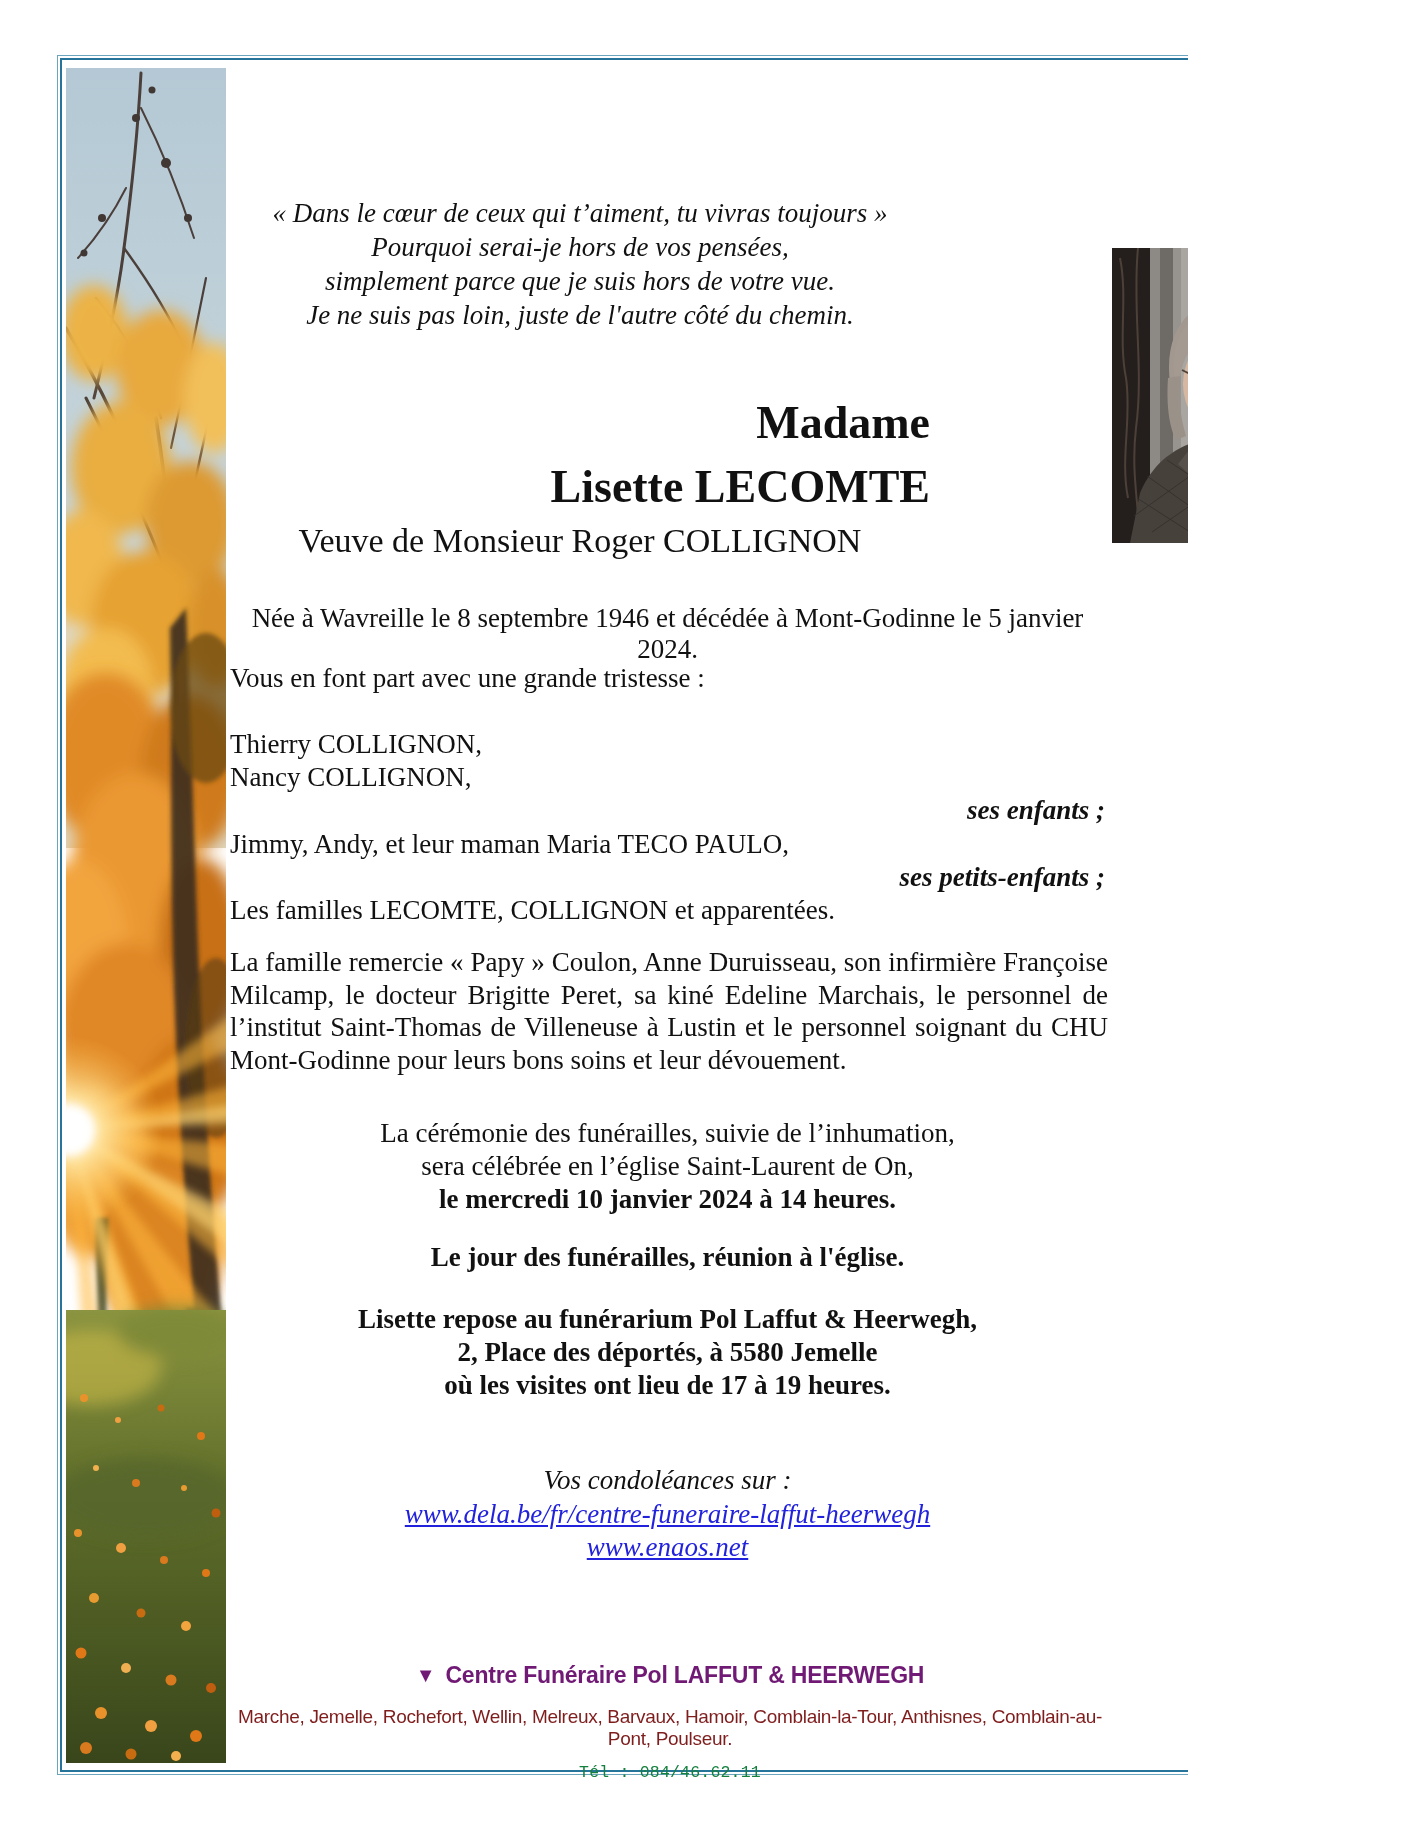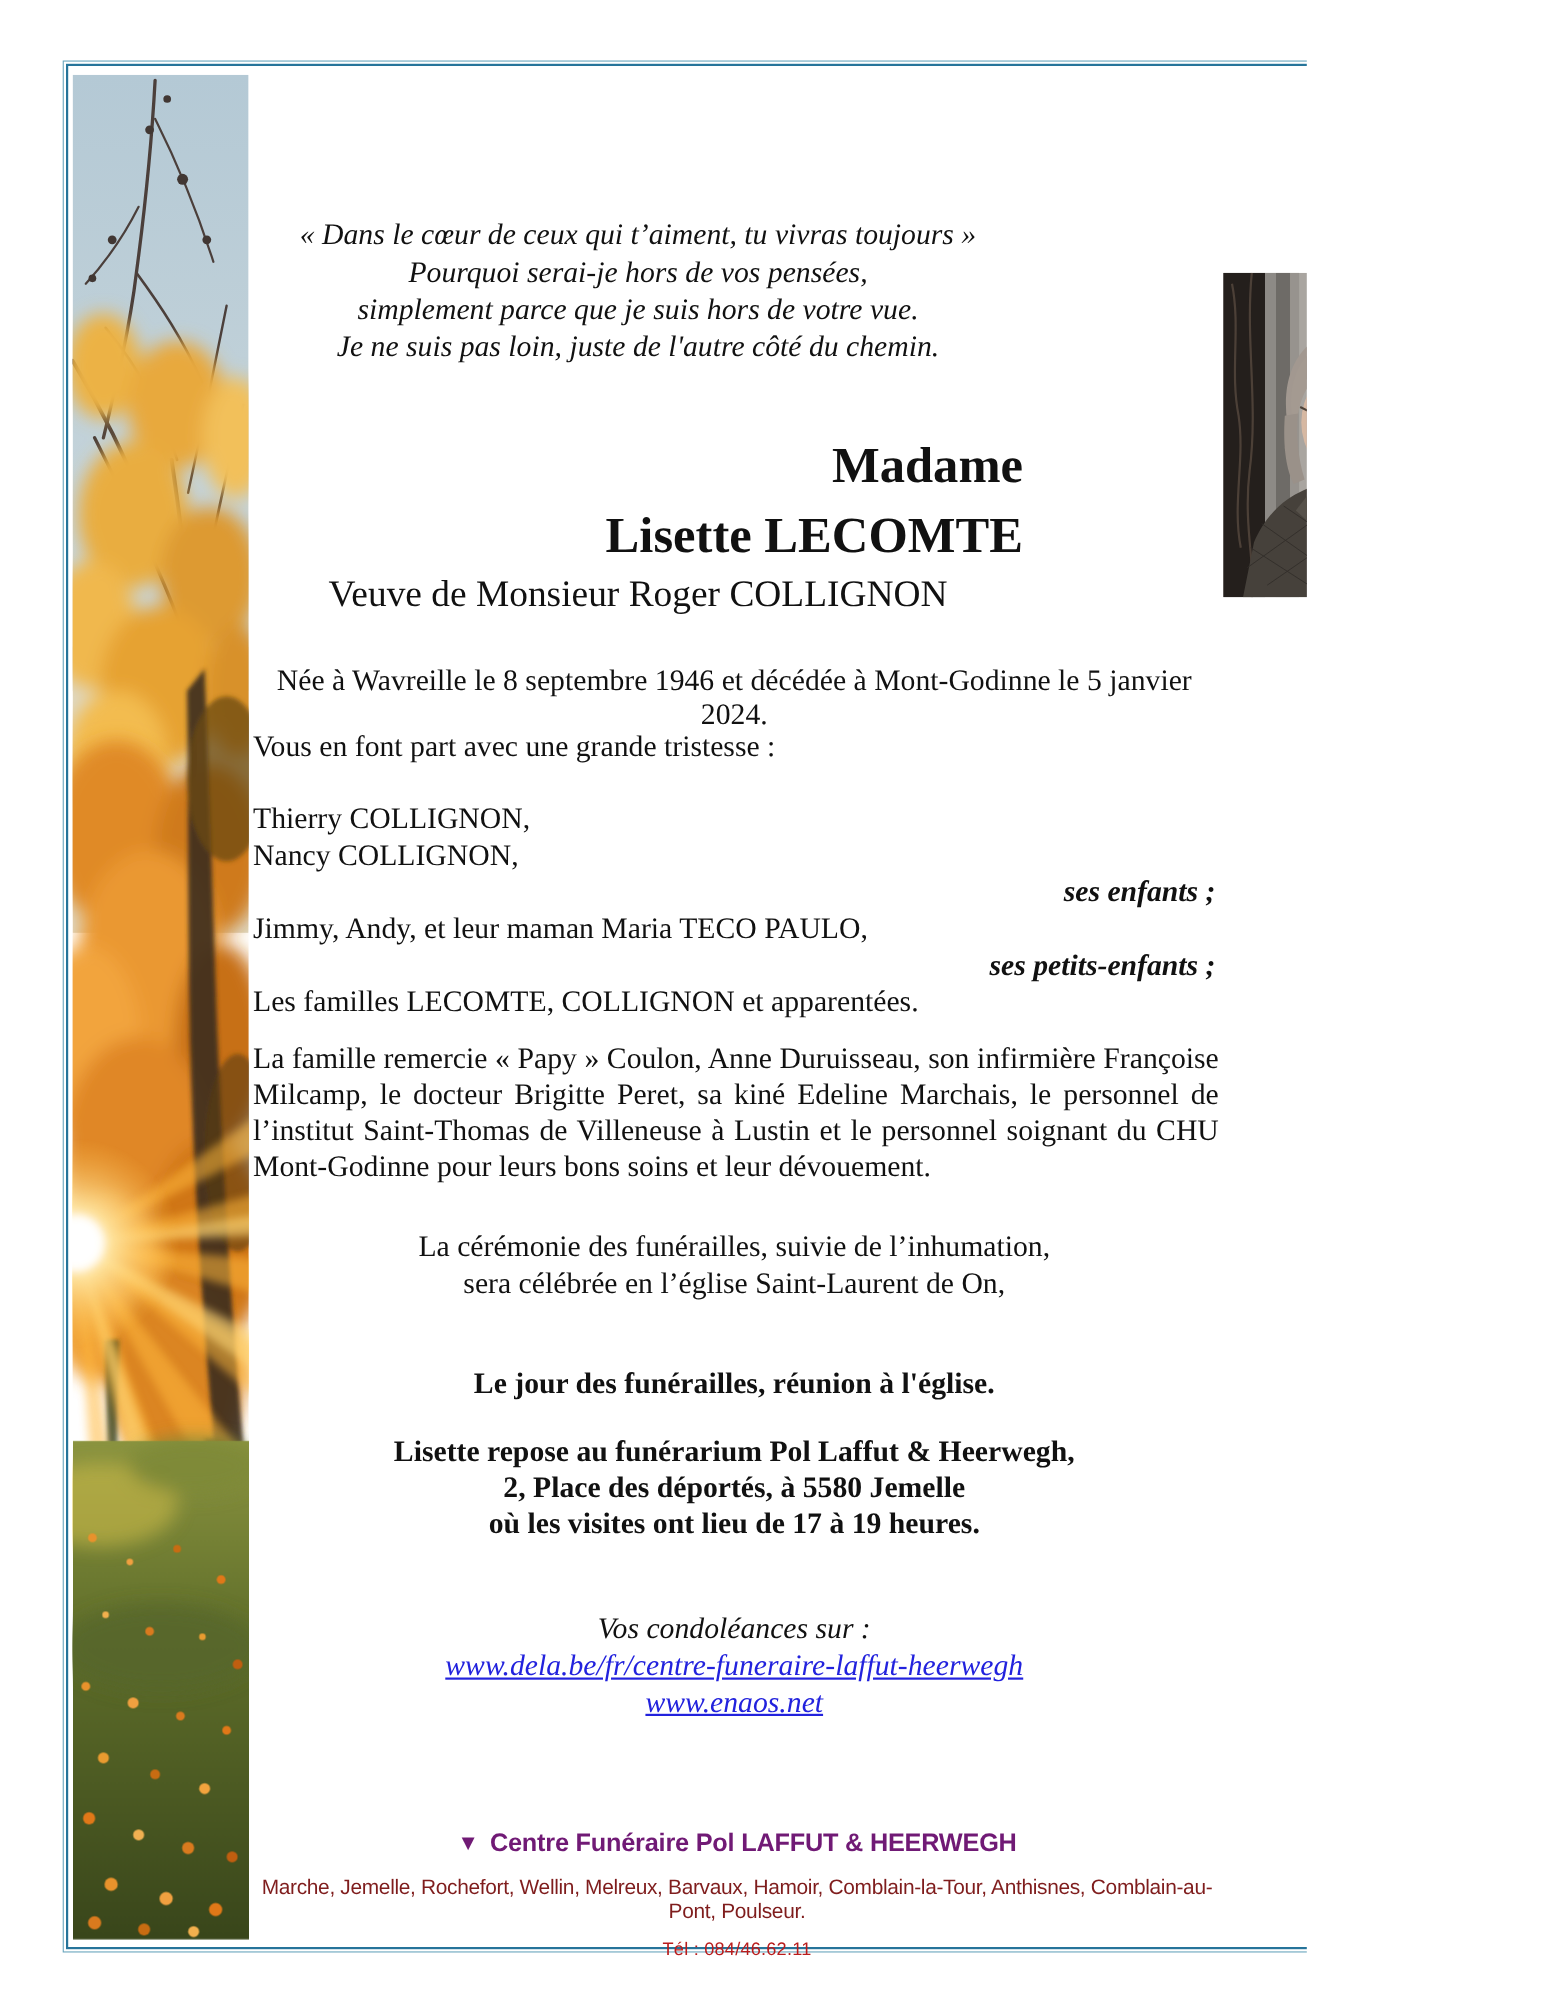--- a/index.html
+++ b/index.html
@@ -87,21 +87,21 @@
     color:#217c9e;
   }
   .footer-brand{
     color:#701a75;font-size:23px;font-weight:bold;letter-spacing:-0.2px;
   }
   .footer-brand .tri{font-size:20px;margin-right:10px;position:relative;top:-1px;}
   .footer-locations{
     margin-top:17px;color:#7f1d1d;font-size:19px;letter-spacing:-0.3px;
   }
   .footer-phone{
-    margin-top:13px;color:#b91c1c;font-size:16.5px;letter-spacing:0.2px;
+    margin-top:13px;color:#15803d;font-size:16.5px;letter-spacing:0.2px;font-family:Liberation Mono, monospace;
   }
 </style>
 </head>
 <body>
 
 <div class="page">
 
   <div class="frame-outer">
     <div class="frame-inner"></div>
   </div>
@@ -332,20 +332,21 @@
     <div>Les familles LECOMTE, COLLIGNON et apparentées.</div>
   </div>
 
   <div class="abs announce">Vous en font part avec une grande tristesse :</div>
 
   <div class="abs thanks">La famille remercie « Papy » Coulon, Anne Duruisseau, son infirmière Françoise Milcamp, le docteur Brigitte Peret, sa kiné Edeline Marchais, le personnel de l’institut Saint-Thomas de Villeneuse à Lustin et le personnel soignant du CHU Mont-Godinne pour leurs bons soins et leur dévouement.</div>
 
   <div class="abs ceremony">
     <div>La cérémonie des funérailles, suivie de l’inhumation,</div>
     <div>sera célébrée en l’église Saint-Laurent de On,</div>
+    <div class="bold">le mercredi 10 janvier 2024 à 14 heures.</div>
   </div>
 
   <div class="abs meeting">Le jour des funérailles, réunion à l'église.</div>
 
   <div class="abs repose">
     <div>Lisette repose au funérarium Pol Laffut &amp; Heerwegh,</div>
     <div>2, Place des déportés, à 5580 Jemelle</div>
     <div>où les visites ont lieu de 17 à 19 heures.</div>
   </div>
 

